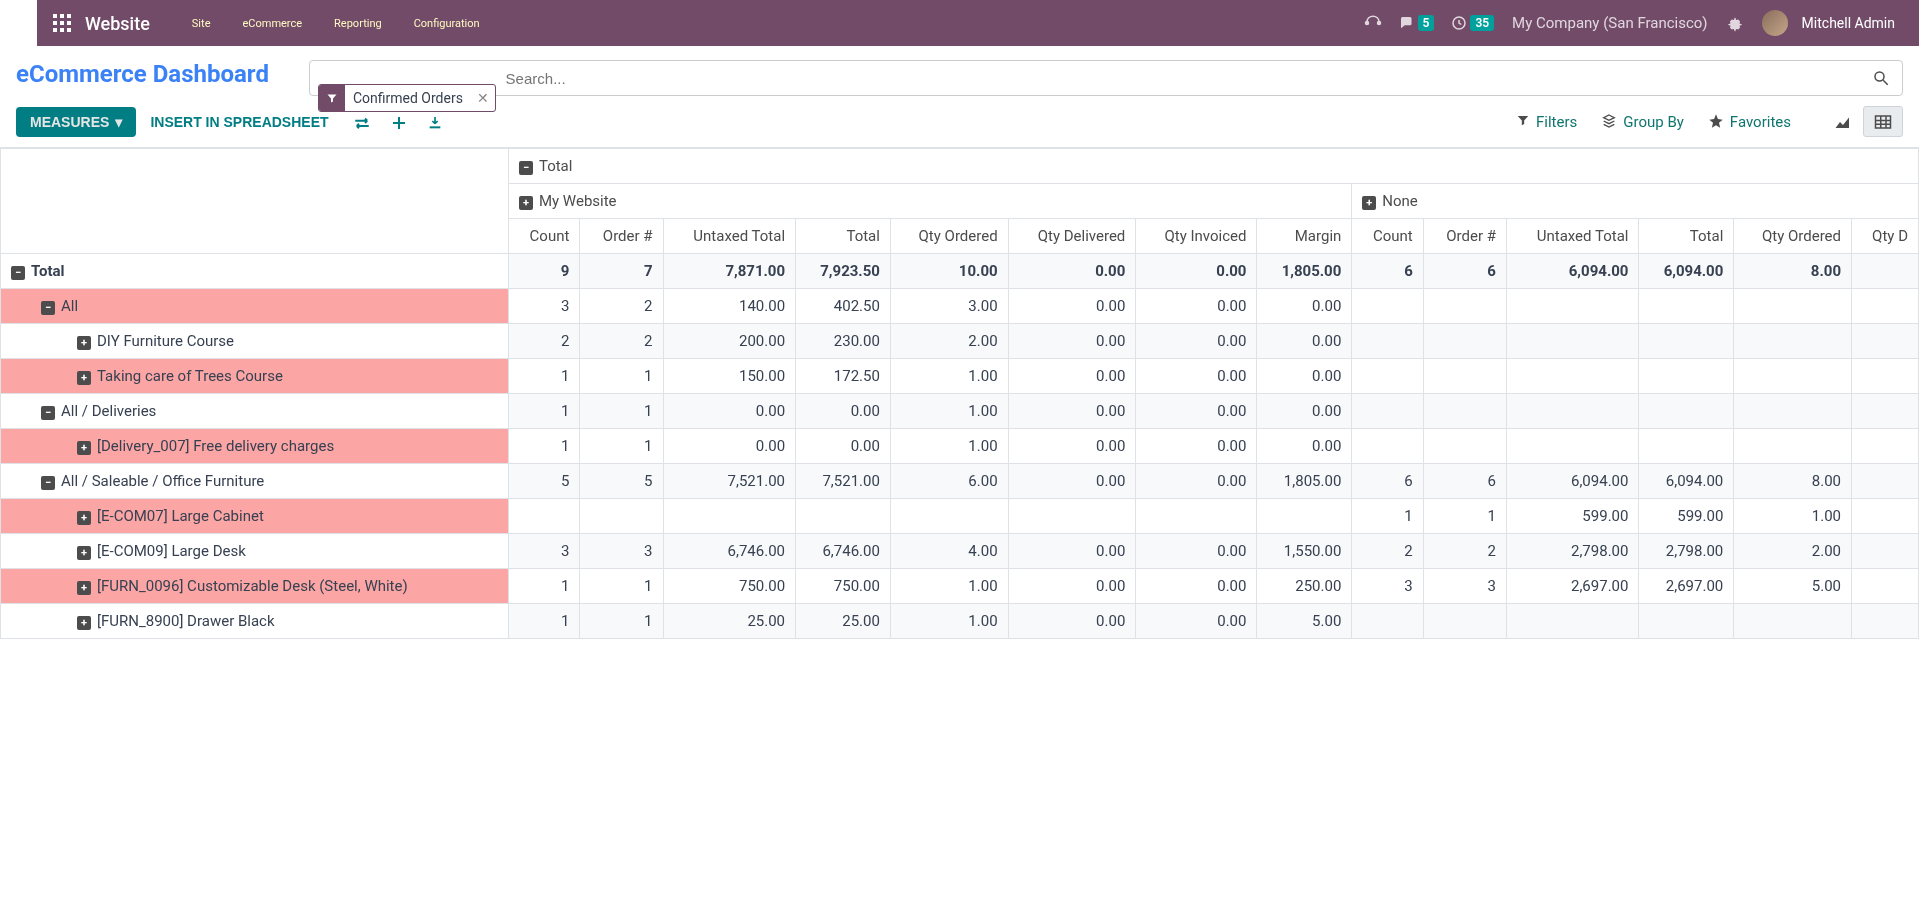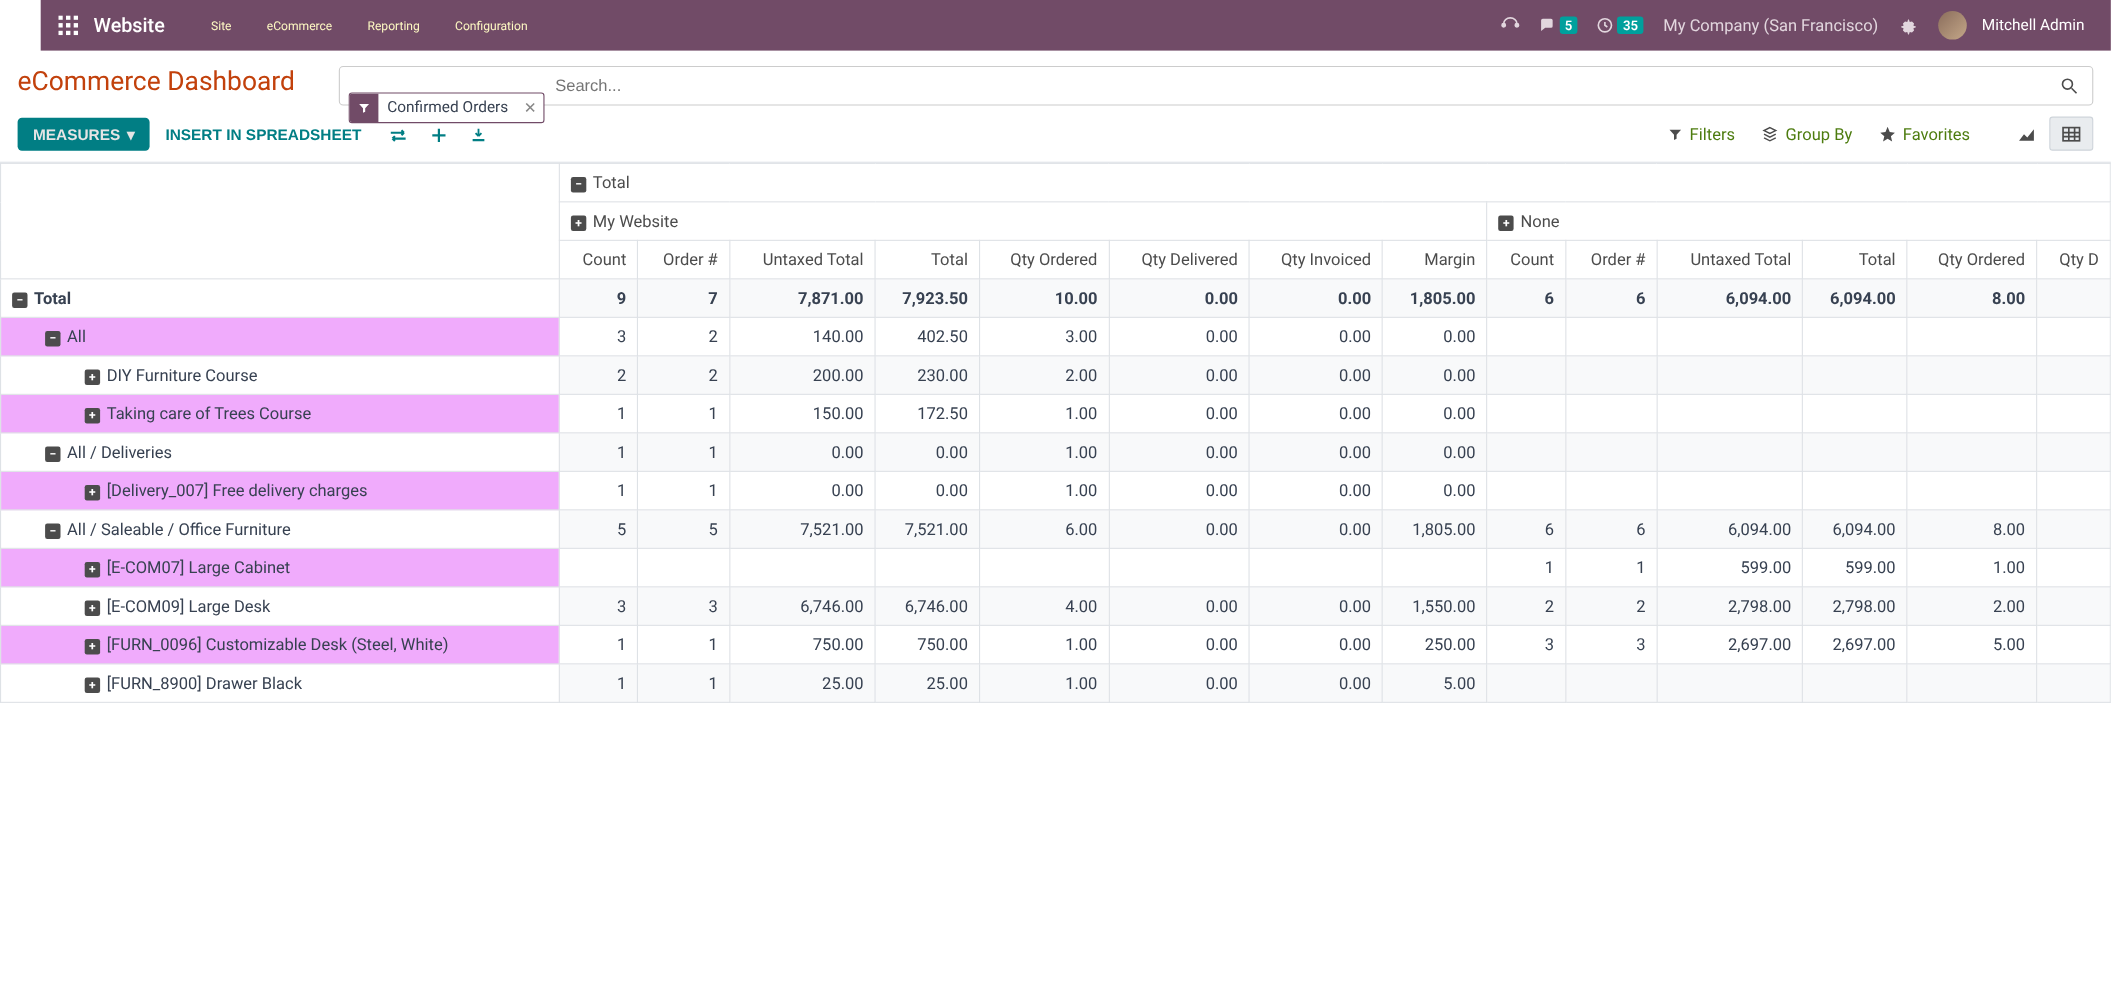--- a/index.html
+++ b/index.html
@@ -13,49 +13,49 @@
 .topnav .spacer { flex: 1; }
 .topnav .sys-item { margin: 0 8px; cursor: pointer; display: flex; align-items: center; color: #e2d6de; }
 .topnav .badge { background: #00A09D; color: #fff; font-size: 12px; padding: 1px 5px; border-radius: 3px; margin-left: 2px; font-weight: 600; }
 .topnav .company { margin: 0 10px; font-size: 15px; }
 .topnav .avatar { width: 26px; height: 26px; border-radius: 50%; background: linear-gradient(135deg,#8a6d5c,#c4a788); margin: 0 6px 0 10px; }
 
 
 .controlbar { display: flex; align-items: flex-start; padding: 14px 16px 0 16px; }
 .controlbar .left { flex: 0 0 auto; }
 .controlbar .right { flex: 1; padding-left: 40px; }
-.page-title { font-size: 24px; font-weight: 400; color: #c2410c; margin-bottom: 14px; }
+.page-title { font-size: 24px; font-weight: 700; color: #3b82f6; margin-bottom: 14px; }
 .searchbox { display: flex; align-items: center; border: 1px solid #ccc; border-radius: 4px; background: #fff; padding: 2px 8px; height: 36px; }
 .facet { display: flex; align-items: center; background: #fff; border: 1px solid #714B67; border-radius: 3px; margin-right: 6px; height: 28px; overflow: hidden; margin-top: 40px; }
 .facet-icon { background: #714B67; color: #fff; width: 26px; height: 100%; display: flex; align-items: center; justify-content: center; }
 .facet-label { padding: 0 8px; color: #374151; font-size: 14px; }
 .facet-remove { padding: 0 6px; color: #888; cursor: pointer; }
 .search-input { flex: 1; border: none; outline: none; font-size: 15px; color: #666; padding: 4px; }
 .search-icon-right { color: #4c4c4c; cursor: pointer; padding: 0 4px; }
 
 
 .toolbar-row { display: flex; align-items: center; padding: 4px 16px 10px 16px; border-bottom: 1px solid #dee2e6; }
 .btn-primary { background: #017e84; color: #e5e5e5; border: none; padding: 7px 14px; font-size: 14px; font-weight: 600; border-radius: 4px; cursor: pointer; display: inline-flex; align-items: center; }
 .btn-primary .caret { margin-left: 6px; }
 .btn-link { color: #017e84; font-weight: 600; background: none; border: none; padding: 7px 14px; cursor: pointer; font-size: 14px; }
 .tool-icon { color: #017e84; padding: 6px 10px; cursor: pointer; font-size: 16px; }
 .toolbar-row .spacer { flex: 1; }
-.filter-btn { color: #4d7c0f; padding: 6px 12px; cursor: pointer; display: inline-flex; align-items: center; font-size: 15px; }
+.filter-btn { color: #0f766e; padding: 6px 12px; cursor: pointer; display: inline-flex; font-size: 15px; }
 .filter-btn svg, .filter-btn .ico { margin-right: 6px; }
 .view-switcher { margin-left: 20px; display: flex; }
 .view-btn { padding: 6px 10px; cursor: pointer; border: 1px solid transparent; color: #4c4c4c; }
 .view-btn.active { background: #e9ecef; border: 1px solid #ced4da; border-radius: 3px; }
 
 
 .pivot-wrapper { overflow-x: auto; padding-bottom: 10px; }
 .pivot { border-collapse: collapse; min-width: 100%; }
 .pivot th, .pivot td { border: 1px solid #dee2e6; padding: 8px 10px; white-space: nowrap; font-size: 15px; }
 .pivot th { font-weight: 400; color: #4c4c4c; background: #fff; text-align: left; }
 .pivot td { text-align: right; color: #374151; }
-.pivot td.rowhead { text-align: left; background: #f0abfc; }
+.pivot td.rowhead { text-align: left; background: #fca5a5; }
 .pivot tr.totalrow td, .pivot tr.totalrow th { font-weight: 700; }
 .pivot .toggle { width: 14px; height: 14px; background: #4c4c4c; color: #fff; display: inline-flex; align-items: center; justify-content: center; font-size: 11px; line-height: 1; border-radius: 2px; margin-right: 6px; cursor: pointer; font-weight: bold; }
 .pivot .indent-1 { padding-left: 40px; }
 .pivot .indent-2 { padding-left: 76px; }
 .pivot tbody tr:nth-child(odd) td { background: #f8f9fa; }
 .pivot tbody tr:nth-child(odd) td.rowhead { background: #fff; }
 .pivot th.num, .pivot td.num { text-align: right; }
 .pivot th.colhead { cursor: pointer; }
 
 .hscroll { height: 14px; overflow-x: scroll; }

